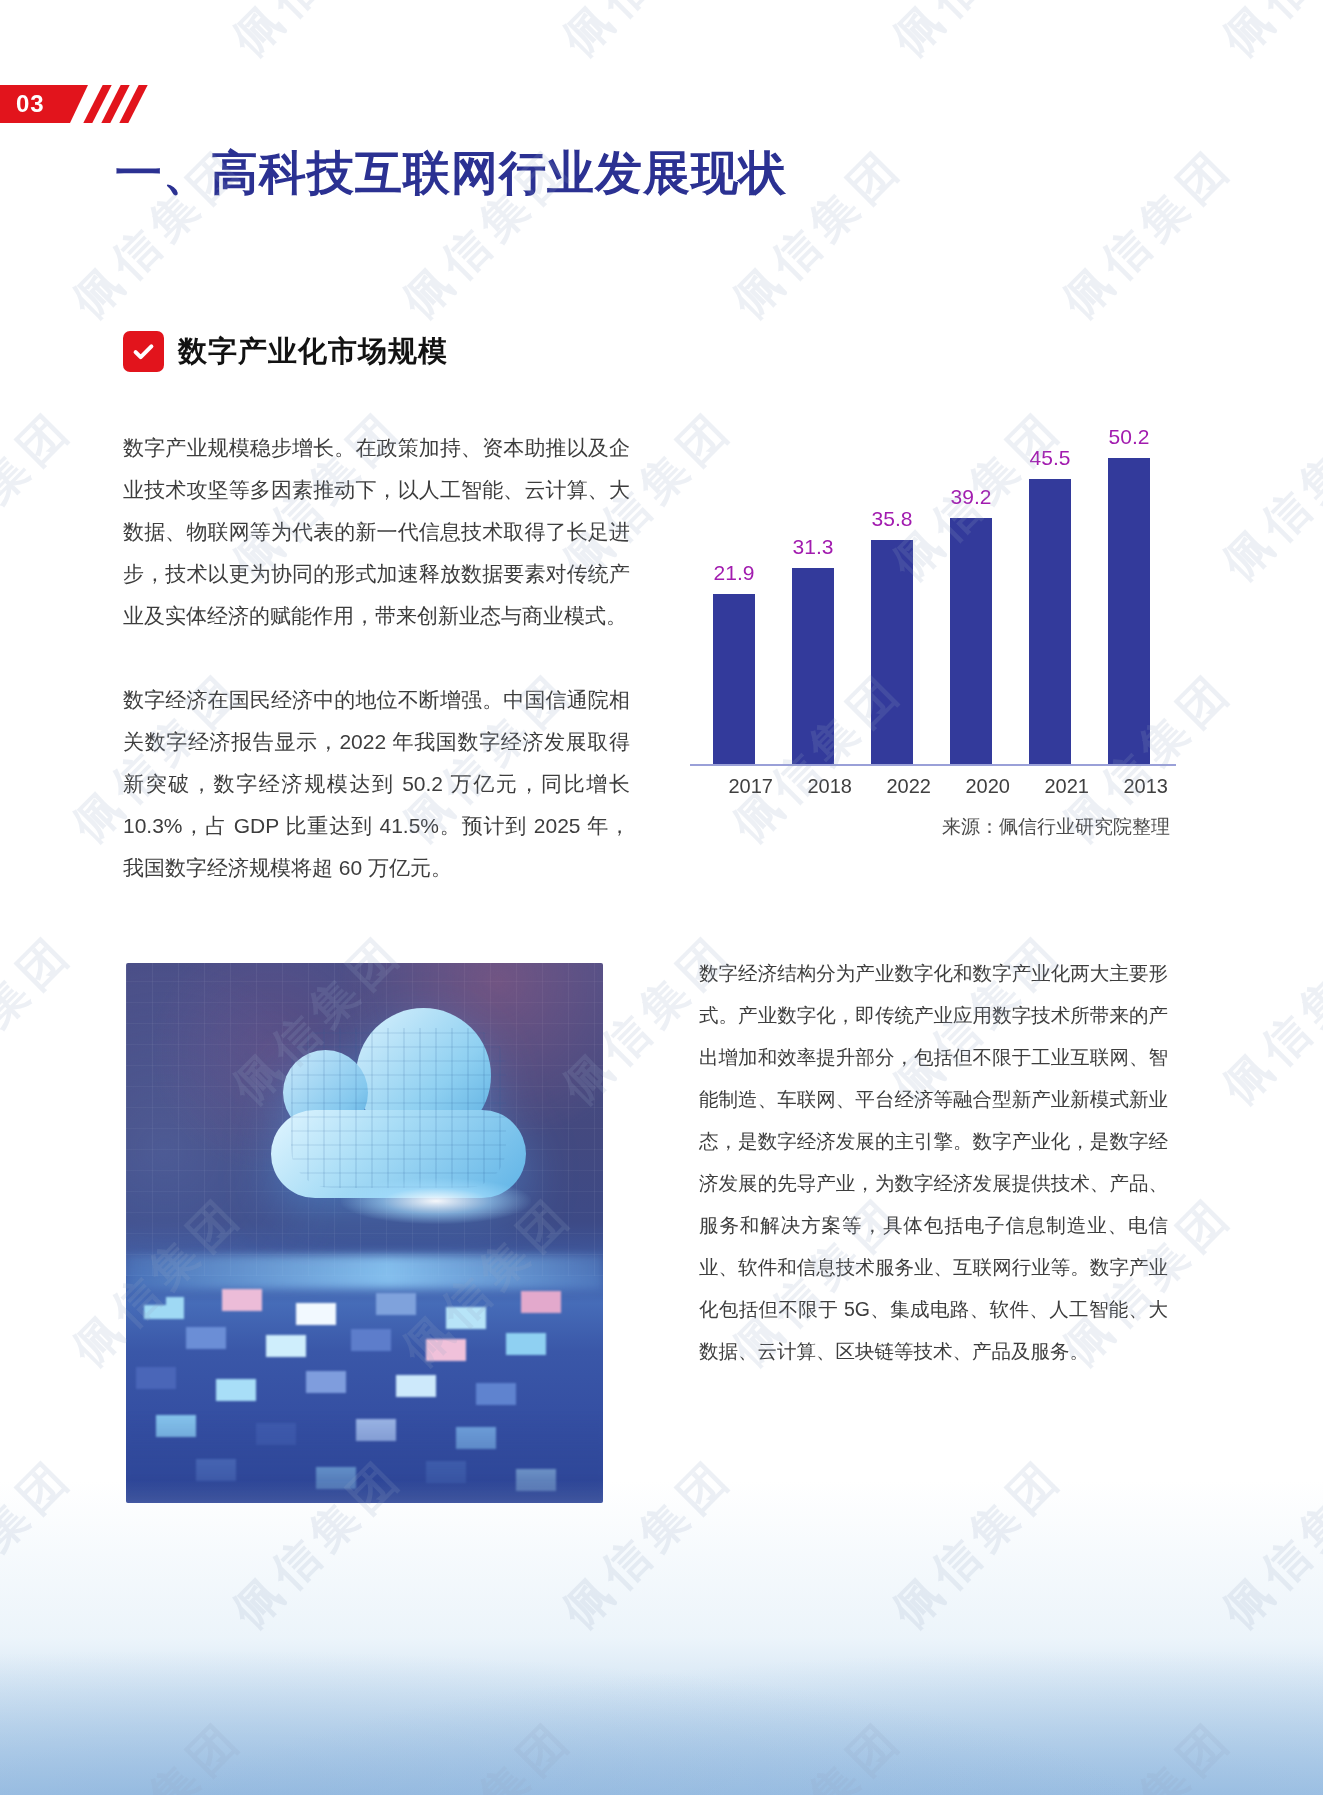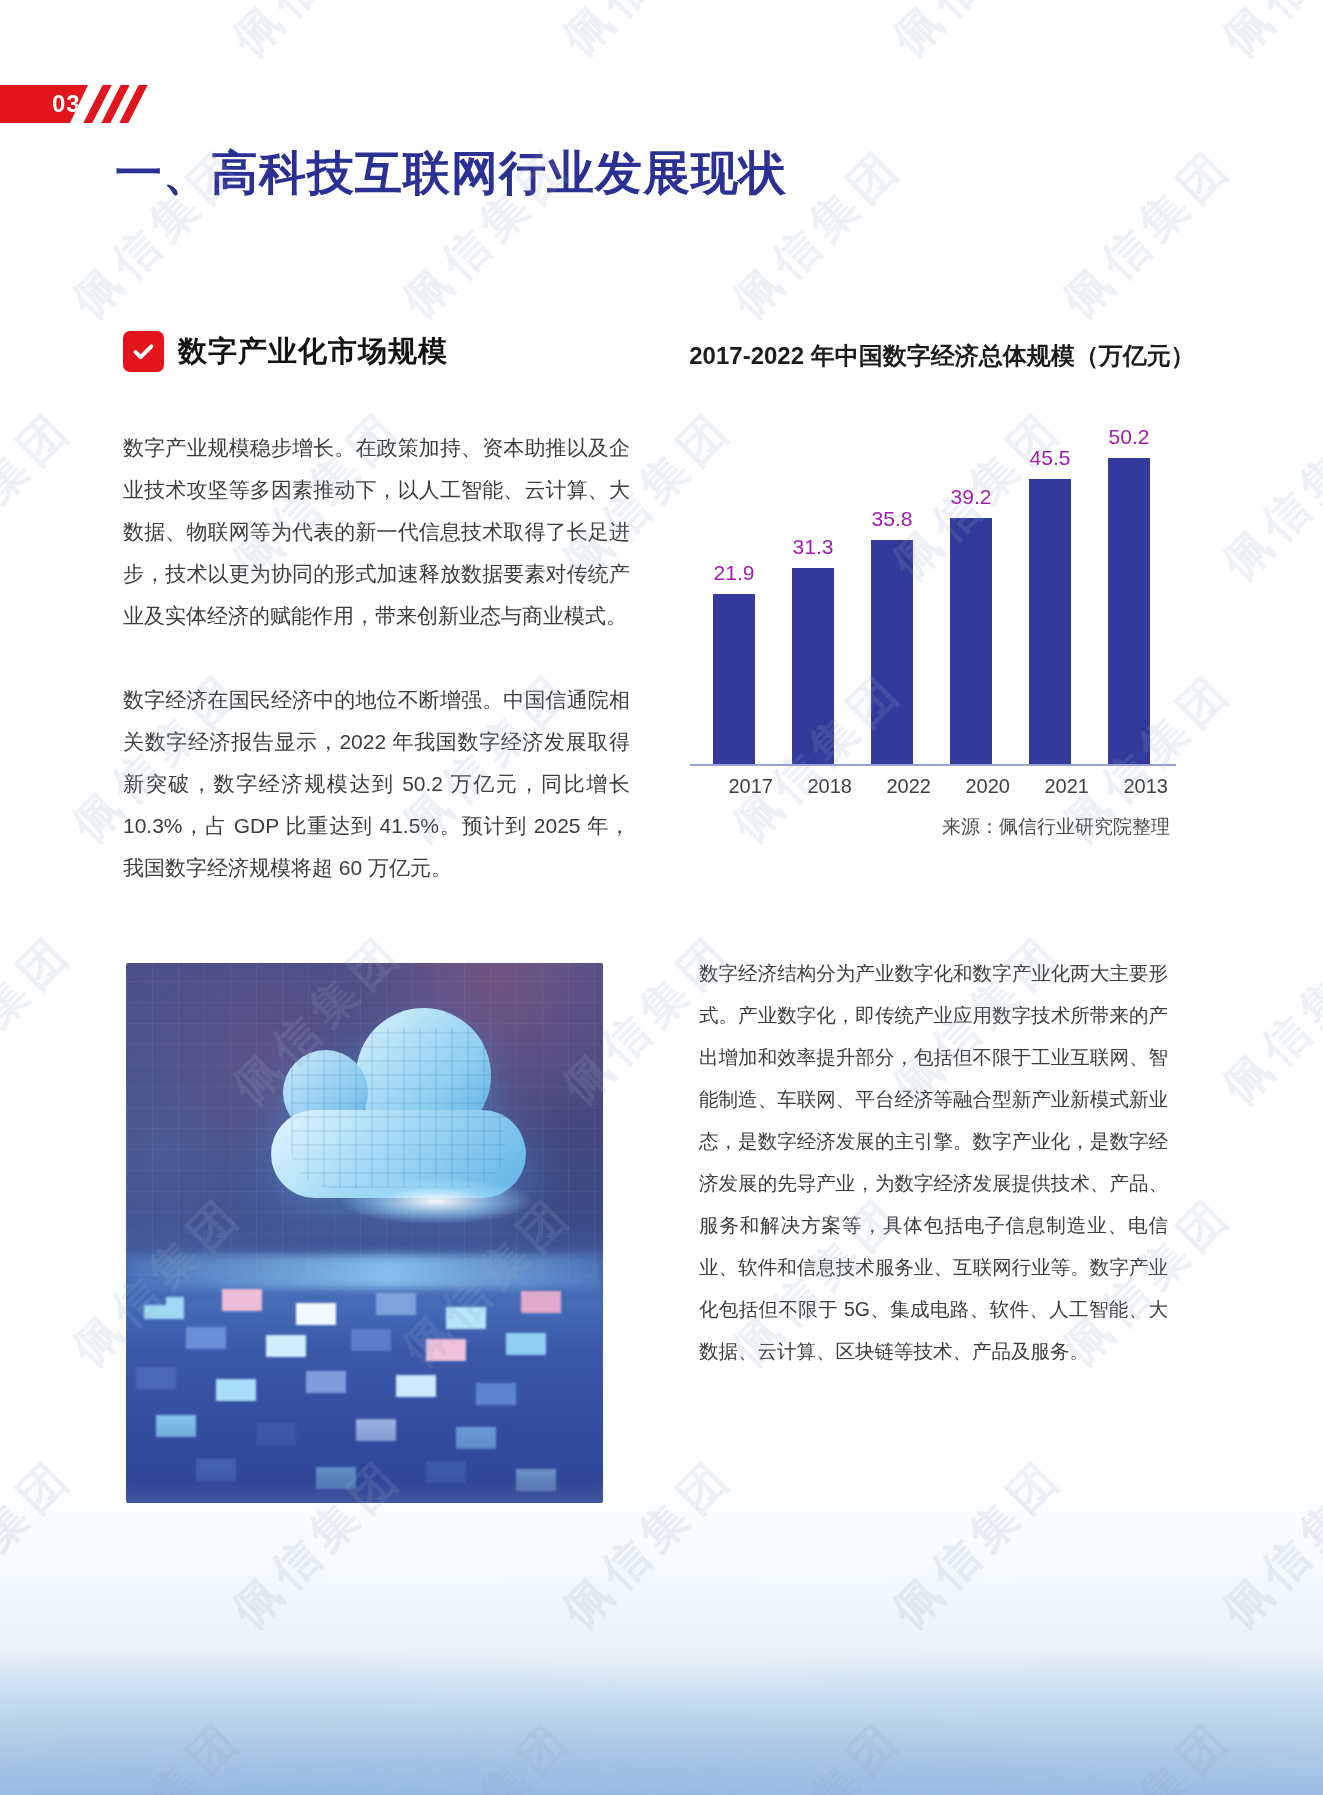--- a/index.html
+++ b/index.html
@@ -9,21 +9,21 @@
     font-family:"Liberation Sans",sans-serif;color:#3d3d3d;
   }
   
   .wm-layer{position:absolute;inset:0;z-index:9;pointer-events:none;overflow:hidden;}
   .wm{position:absolute;transform:rotate(-45deg);font-size:46px;letter-spacing:8px;
       font-weight:bold;color:rgba(150,167,197,0.17);white-space:nowrap;}
   
   .badge{position:absolute;left:0;top:85px;width:88px;height:38px;background:#e2141c;
          clip-path:polygon(0 0,100% 0,calc(100% - 18px) 100%,0 100%);
          display:flex;align-items:center;z-index:2;}
-  .badge span{color:#fff;font-weight:bold;font-size:24px;padding-left:52px;letter-spacing:1px;}
+  .badge span{color:#fff;font-weight:bold;font-size:24px;padding-left:16px;letter-spacing:1px;}
   .slash{position:absolute;top:85px;width:9px;height:38px;background:#e2141c;
          transform:skewX(-27deg);z-index:2;}
   
   .main-title{position:absolute;left:115px;top:146px;margin:0;font-size:47px;line-height:54px;
               font-weight:700;color:#2b3192;letter-spacing:1px;z-index:2;}
   
   .sec-head{position:absolute;left:123px;top:331px;display:flex;align-items:center;z-index:2;}
   .sec-icon{width:41px;height:41px;background:#e2141c;border-radius:7px;display:flex;
             align-items:center;justify-content:center;margin-right:14px;}
   .sec-icon svg{width:27px;height:27px;}
@@ -117,21 +117,20 @@
       <svg viewBox="0 0 24 24">
           <path d="M5 12.5l4.5 4.5L19 7.5" stroke="#ffffff" stroke-width="3.6" fill="none" stroke-linecap="round" stroke-linejoin="round"></path>
         </svg>
     </span>
     <h2>数字产业化市场规模</h2>
   </div>
 
   <p class="para p-left1">数字产业规模稳步增长。在政策加持、资本助推以及企业技术攻坚等多因素推动下，以人工智能、云计算、大数据、物联网等为代表的新一代信息技术取得了长足进步，技术以更为协同的形式加速释放数据要素对传统产业及实体经济的赋能作用，带来创新业态与商业模式。</p>
   <p class="para p-left2">数字经济在国民经济中的地位不断增强。中国信通院相关数字经济报告显示，2022 年我国数字经济发展取得新突破，数字经济规模达到 50.2 万亿元，同比增长 10.3%，占 GDP 比重达到 41.5%。预计到 2025 年，我国数字经济规模将超 60 万亿元。</p>
 
-  <h3 class="chart-title">2017-2022 年中国数字经济总体规模（万亿元）</h3>
   <div class="chart-bars">
       <div class="bar-cell">
         <span class="bar-value">21.9</span>
         <div class="bar" style="height: 171px; background: rgb(51, 58, 155);"></div>
       </div>
       <div class="bar-cell">
         <span class="bar-value">31.3</span>
         <div class="bar" style="height: 197px; background: rgb(51, 58, 155);"></div>
       </div>
       <div class="bar-cell">

